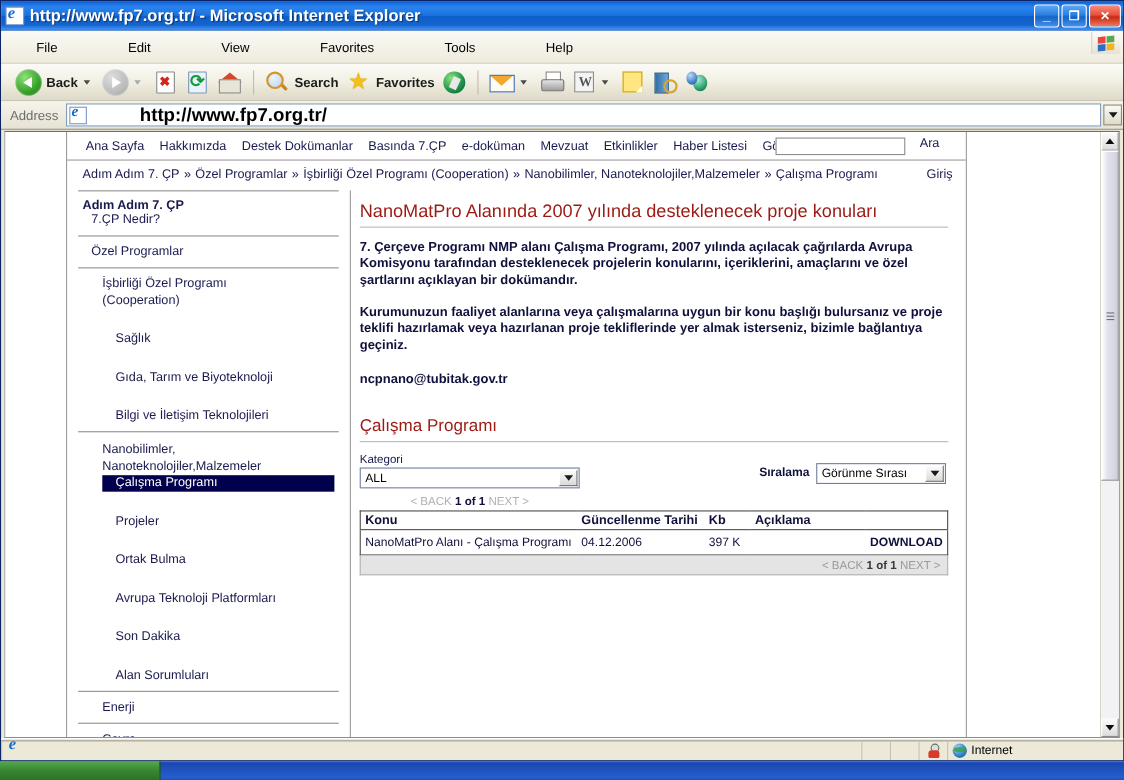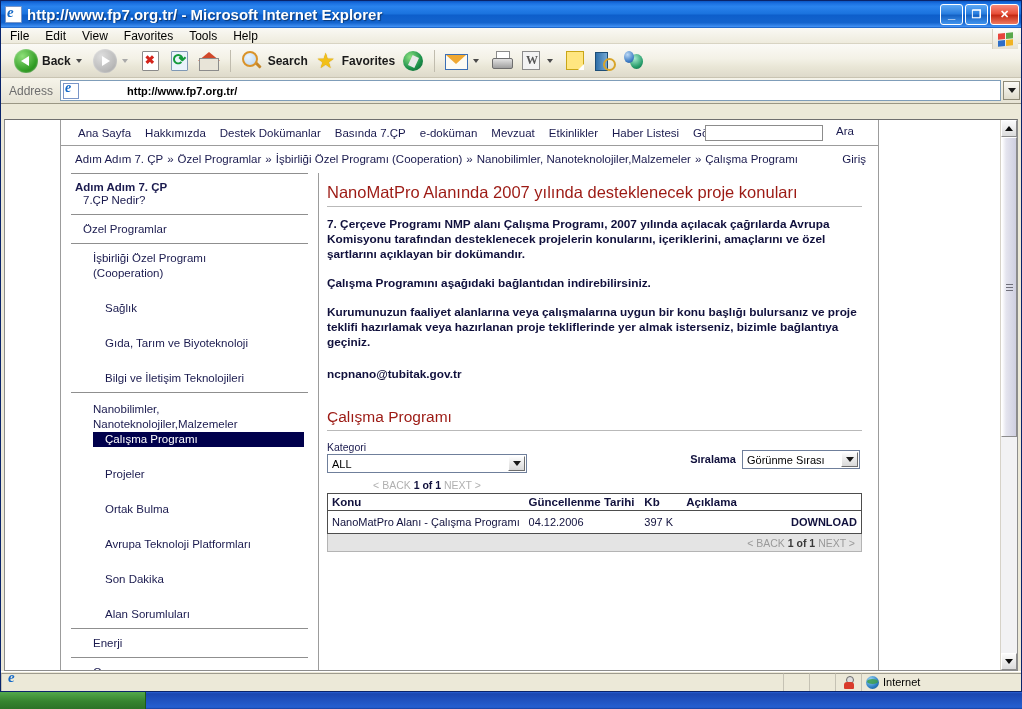--- a/index.html
+++ b/index.html
@@ -65,26 +65,27 @@
   }
   .tb-btn.close {
     width: 29px;
     background: linear-gradient(to bottom,#f98b7c,#e8503a 45%,#c62b15 55%,#ef7a60);
   }
   .tb-btn .g { position:absolute; left:0; top:0; right:0; bottom:0; color:#fff; font-size:11px; font-weight:bold; display:flex; align-items:center; justify-content:center; }
   .tb-btn.min .g { align-items: flex-end; padding-bottom: 3px; font-size: 13px; }
 
   
   #menubar {
-    height: 16px;
+    height: 30px;
     background: linear-gradient(to bottom,#faf9f4,#eeebdd);
     border-bottom: 1px solid #d8d4c3;
     display: flex; align-items: center;
-    padding-left: 1px;
+    padding-left: 24px;
     position: relative;
+    gap: 48px;
   }
   #menubar .mi {
     font-size: 12px; color: #000;
     padding: 2px 8px; cursor: default;
     white-space: nowrap;
   }
   #win-flag {
     position: absolute; right: 3px; top: 1px;
     width: 26px; height: 20px;
     background: linear-gradient(to bottom,#fdfdfa,#e6e2d2);
@@ -181,21 +182,21 @@
   }
   #addressbar .addr-label { font-size:12px; color:#6d6d6d; margin-right:7px; }
   #addr-input-wrap {
     flex: 1 1 auto; height: 21px; margin-right: 2px;
     background:#fff; border:1px solid #7f9db9;
     display:flex; align-items:center;
     position: relative;
   }
   #addr-ico { width:16px;height:16px;margin:0 4px 0 2px;background:#fff;border:1px solid #7a96c8;position:relative;flex:0 0 auto;overflow:hidden;}
   #addr-ico::before{content:"e";position:absolute;left:1px;top:-4px;font-family:"Liberation Serif",serif;font-style:italic;font-weight:bold;font-size:14px;color:#1569c7;}
-  #addr-text { font-size:11px; font-weight:bold; color:#000; white-space:nowrap;padding-left:44px; }
+  #addr-text { font-size:17px; font-weight:bold; color:#000; white-space:nowrap;padding-left:44px; }
   #addr-drop {
     width: 17px; height: 19px; margin-right:1px;
     background: linear-gradient(to bottom,#fbfaf6,#dfdbcb);
     border:1px solid #8e8a78; display:flex;align-items:center;justify-content:center;
     flex:0 0 auto;
   }
   .dd-arrow { width:0;height:0;border-left:4px solid transparent;border-right:4px solid transparent;border-top:5px solid #1a1a1a; }
 
   
   #viewport {
@@ -575,21 +576,20 @@
               </div>
               <div class="sb-group"></div>
 
             </div>
 
             <div id="maincol">
               <h1 class="main-title">NanoMatPro Alanında 2007 yılında desteklenecek proje konuları</h1>
               <div class="rule"></div>
 
               <p class="body">7. Çerçeve Programı NMP alanı Çalışma Programı, 2007 yılında açılacak çağrılarda Avrupa Komisyonu tarafından desteklenecek projelerin konularını, içeriklerini, amaçlarını ve özel şartlarını açıklayan bir dokümandır.</p>
-              <p class="body">Çalışma Programını aşağıdaki bağlantıdan indirebilirsiniz.</p>
               <p class="body">Kurumunuzun  faaliyet alanlarına veya çalışmalarına uygun bir konu başlığı bulursanız ve proje teklifi hazırlamak veya hazırlanan proje tekliflerinde yer almak isterseniz, bizimle bağlantıya geçiniz.</p>
               <a class="maillink" href="#">ncpnano@tubitak.gov.tr</a>
 
               <h2 class="sec-title">Çalışma Programı</h2>
               <div class="rule"></div>
 
               <div class="controls">
                 <div class="ctl-label">Kategori</div>
                 <div class="selbox">
                   <span>ALL</span>

